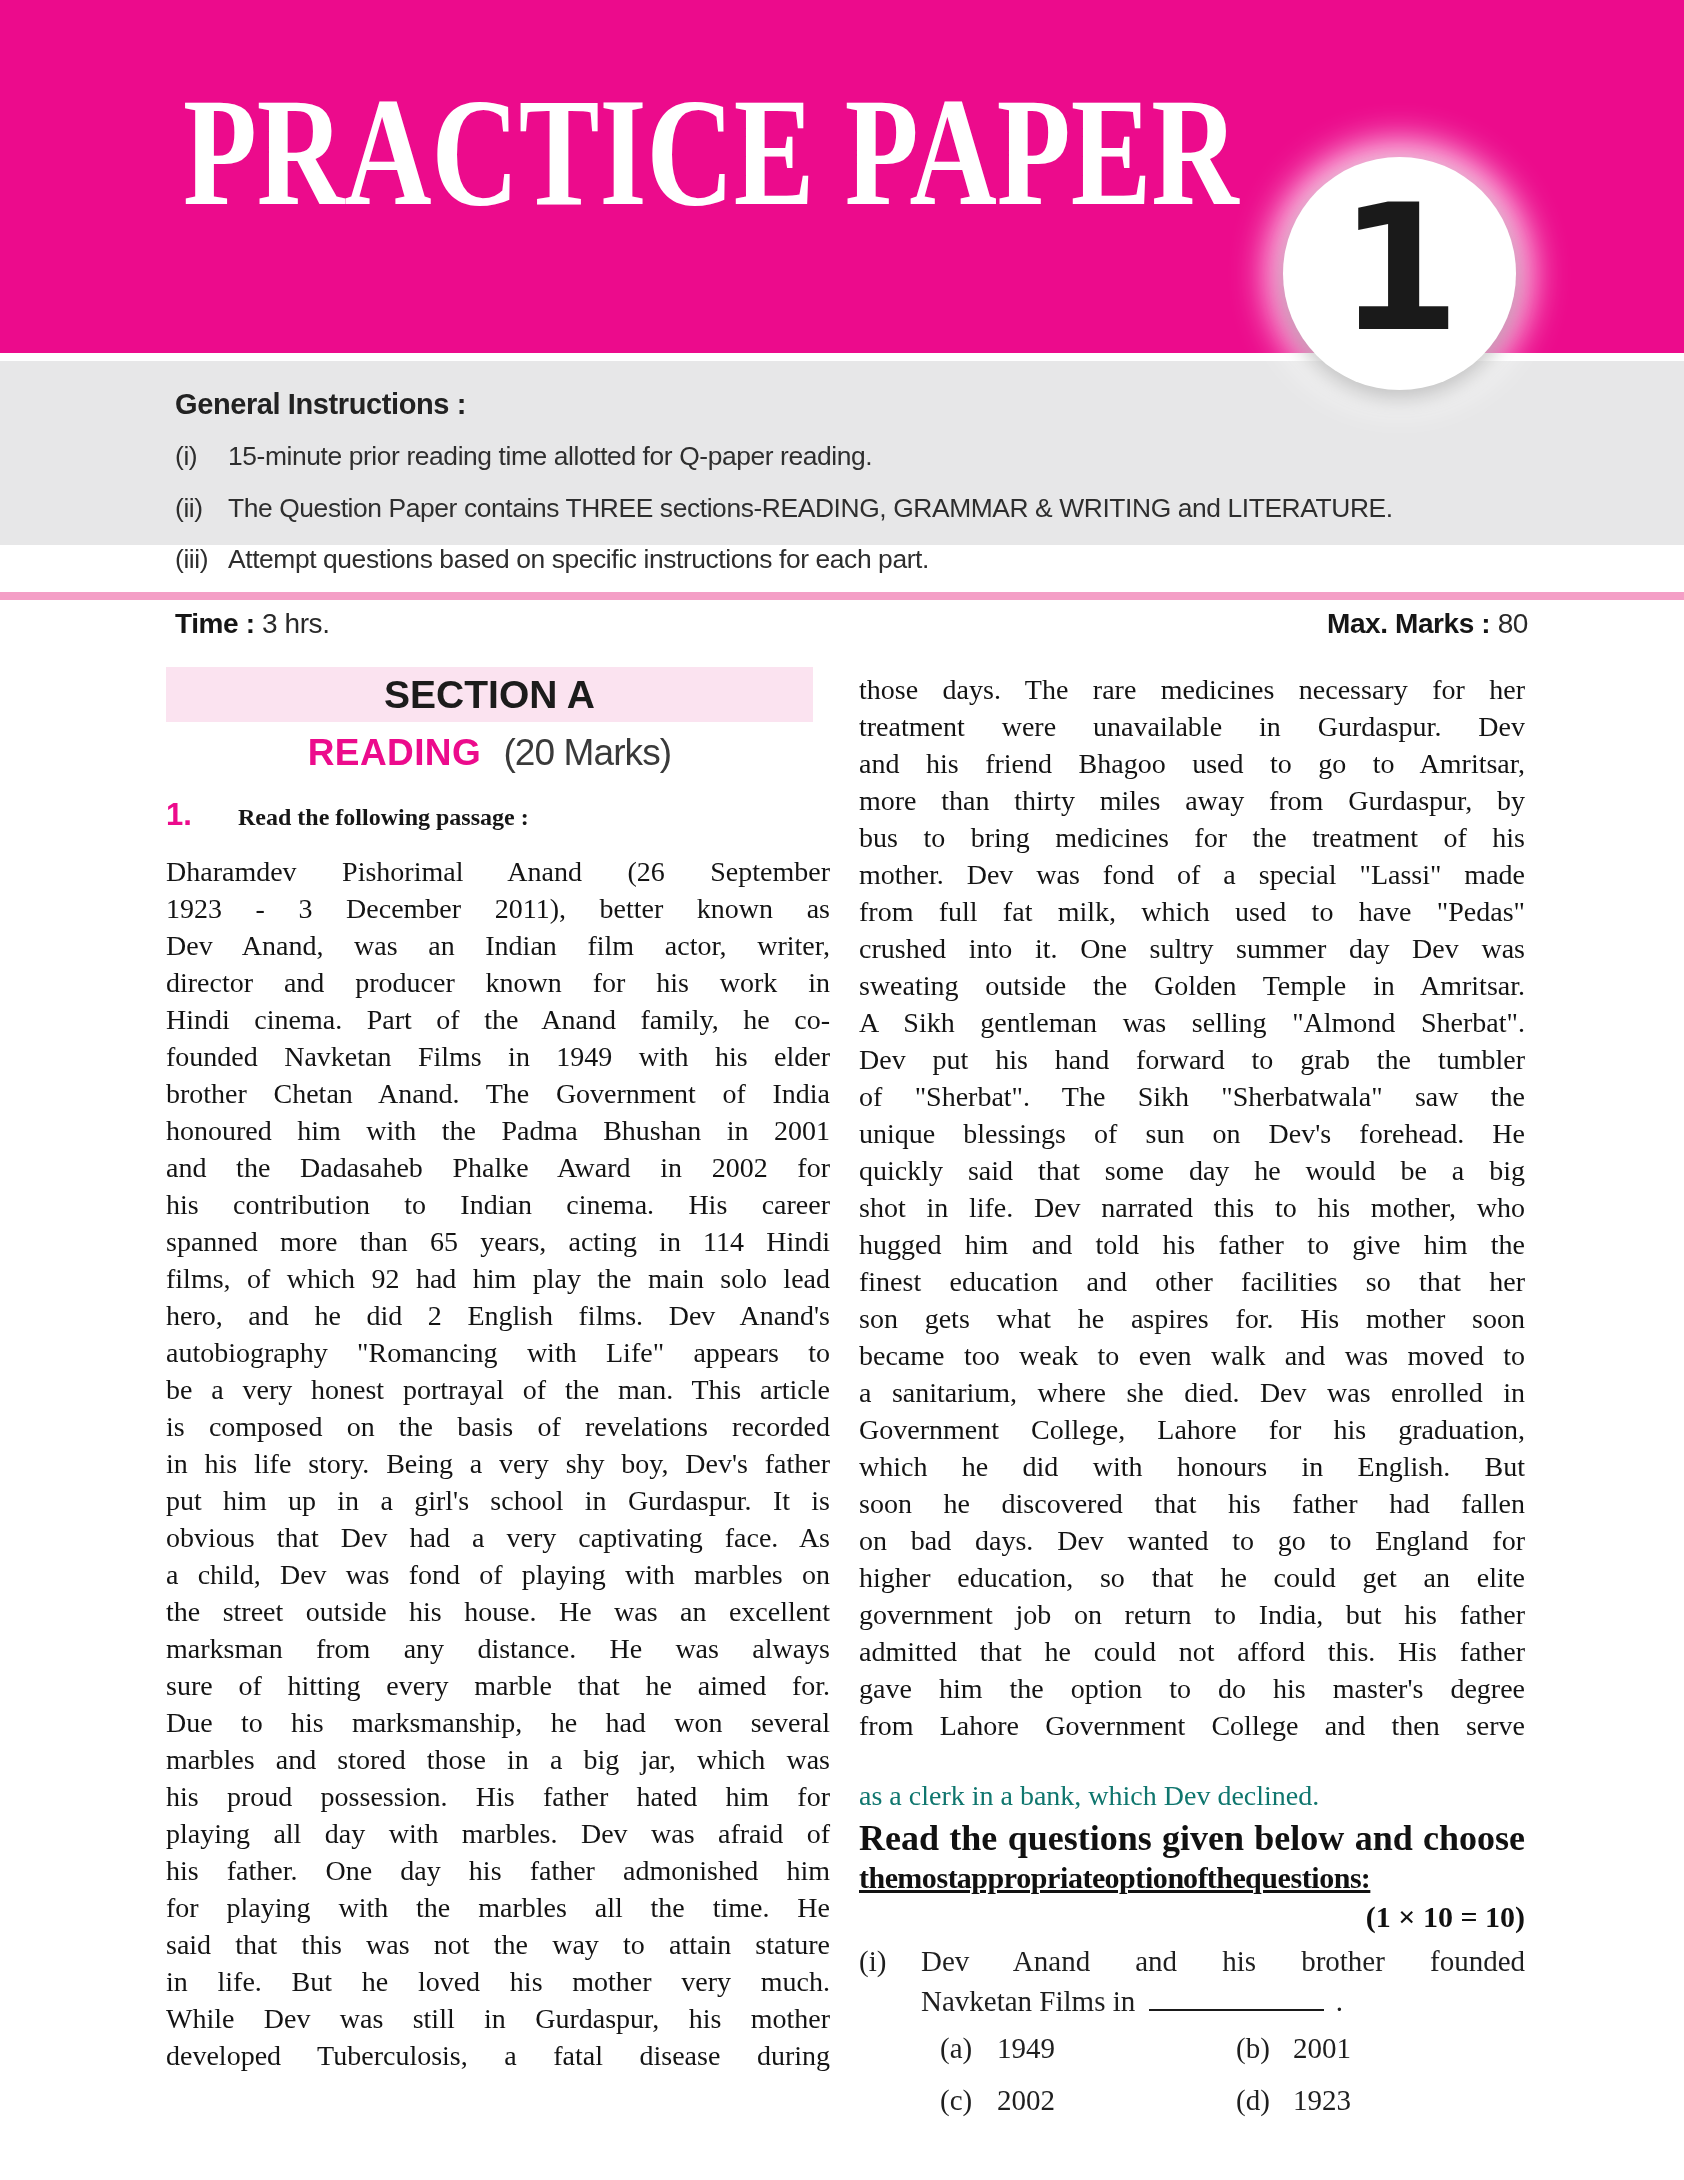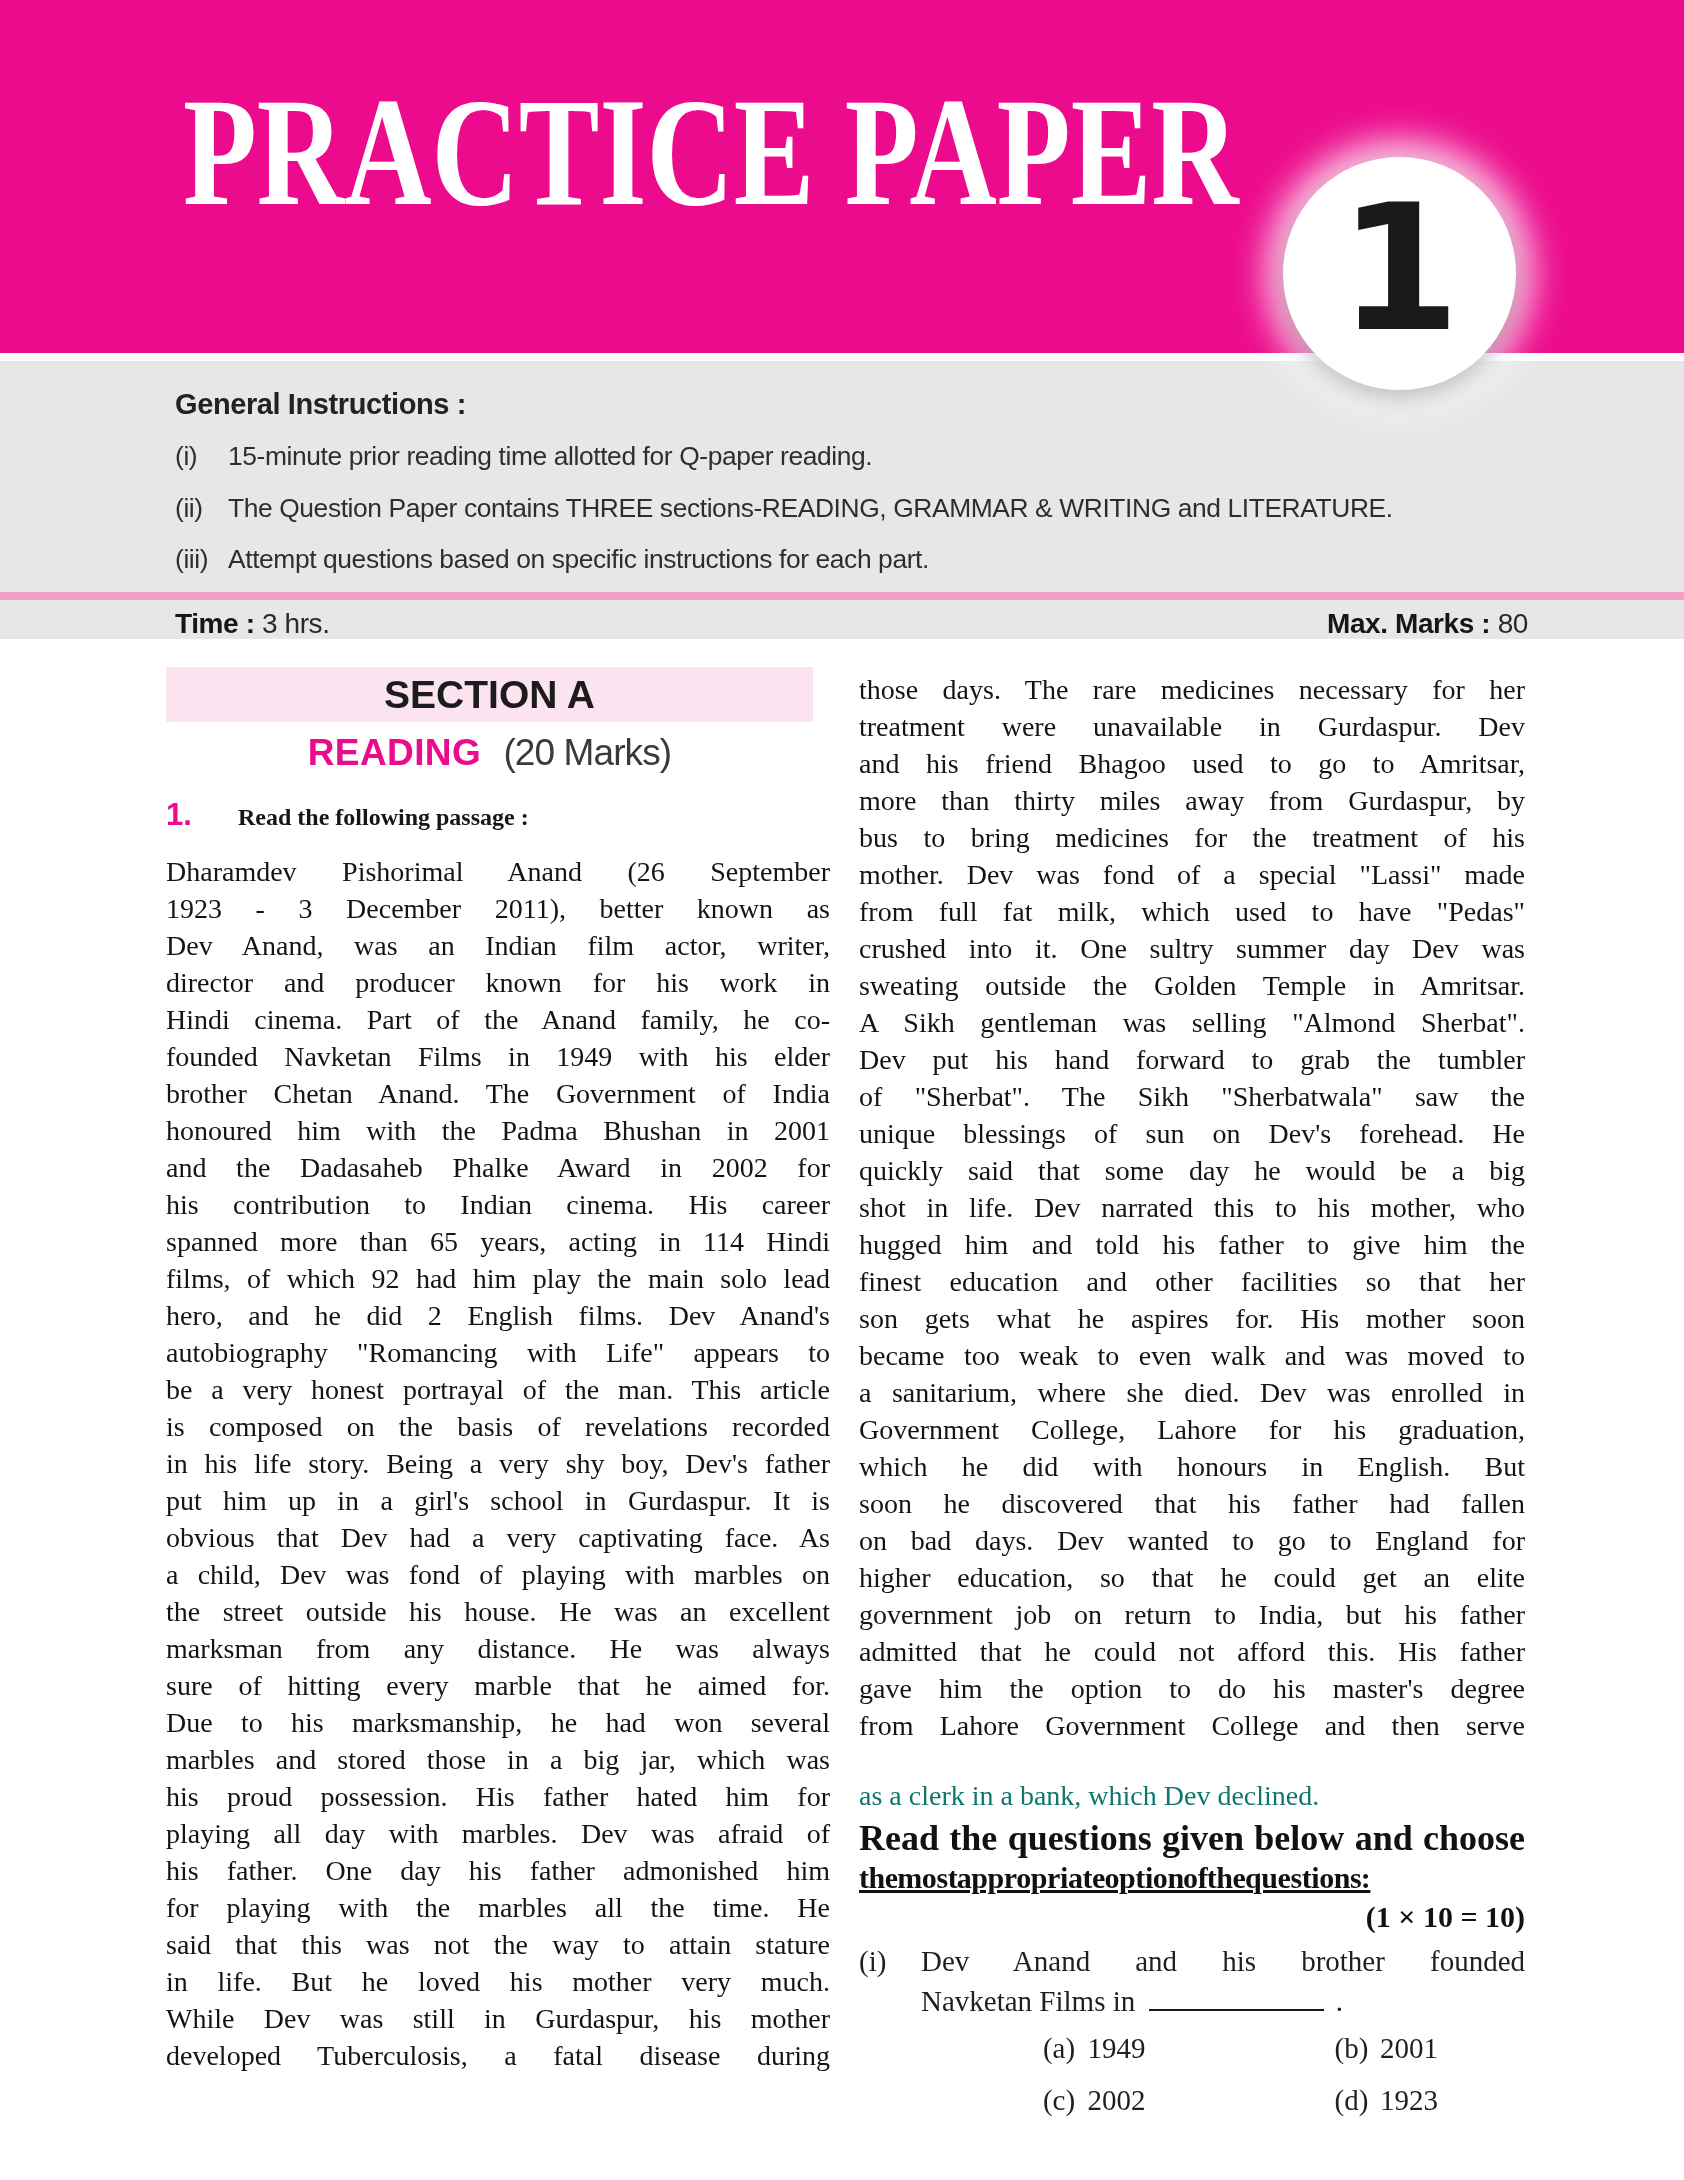--- a/index.html
+++ b/index.html
@@ -40,21 +40,21 @@
     box-shadow:0 8.5px 20.4px rgba(0,0,0,0.22), 0 0 36px 15.3px rgba(255,255,255,0.85);
     z-index:5;
   }
   .num-circle .num{
     font-family:"DejaVu Sans", sans-serif;
     font-weight:bold;font-size:175px;line-height:1;color:#1a1a1a;
     transform:translateY(-5.1px);
   }
   
   .instructions{
-    position:absolute;left:0;top:361px;width:1684px;height:278px;
+    position:absolute;left:0;top:361px;width:1684px;height:184px;
     background:var(--instructions-bg);
     font-family:"Liberation Sans", sans-serif;
     color:var(--sans-ink);
     padding:27px 0 0 175px;
     letter-spacing:-0.4px;
   }
   .gi-heading{font-weight:bold;font-size:29px;color:#222;}
   .gi-item{display:flex;margin-top:20.4px;font-size:26.4px;}
   .gi-label{width:53px;flex:0 0 53px;}
   .gi-text{flex:1;}
@@ -120,21 +120,21 @@
   }
   .q-line2{font-size:29px;line-height:37px;margin-top:1.7px;}
   .blank{
     display:inline-block;width:175px;height:1em;
     border-bottom:2.6px solid #1a1a1a;margin:0 12px 0 13.6px;
     vertical-align:baseline;
   }
   .opts{
     margin-top:10.2px;display:grid;
     grid-template-columns:296px 1fr;grid-row-gap:15.3px;
-    padding-left:19px;font-size:29px;line-height:37px;text-align:center;
+    padding-left:19px;font-size:29px;line-height:37px;
   }
   .opt .ol{display:inline-block;width:57px;}
 </style>
 </head>
 <body>
 
 <div class="page" data-interactable="false">
 
   <header class="banner" data-interactable="false">
     <div class="banner-title" data-interactable="false">PRACTICE PAPER</div>

